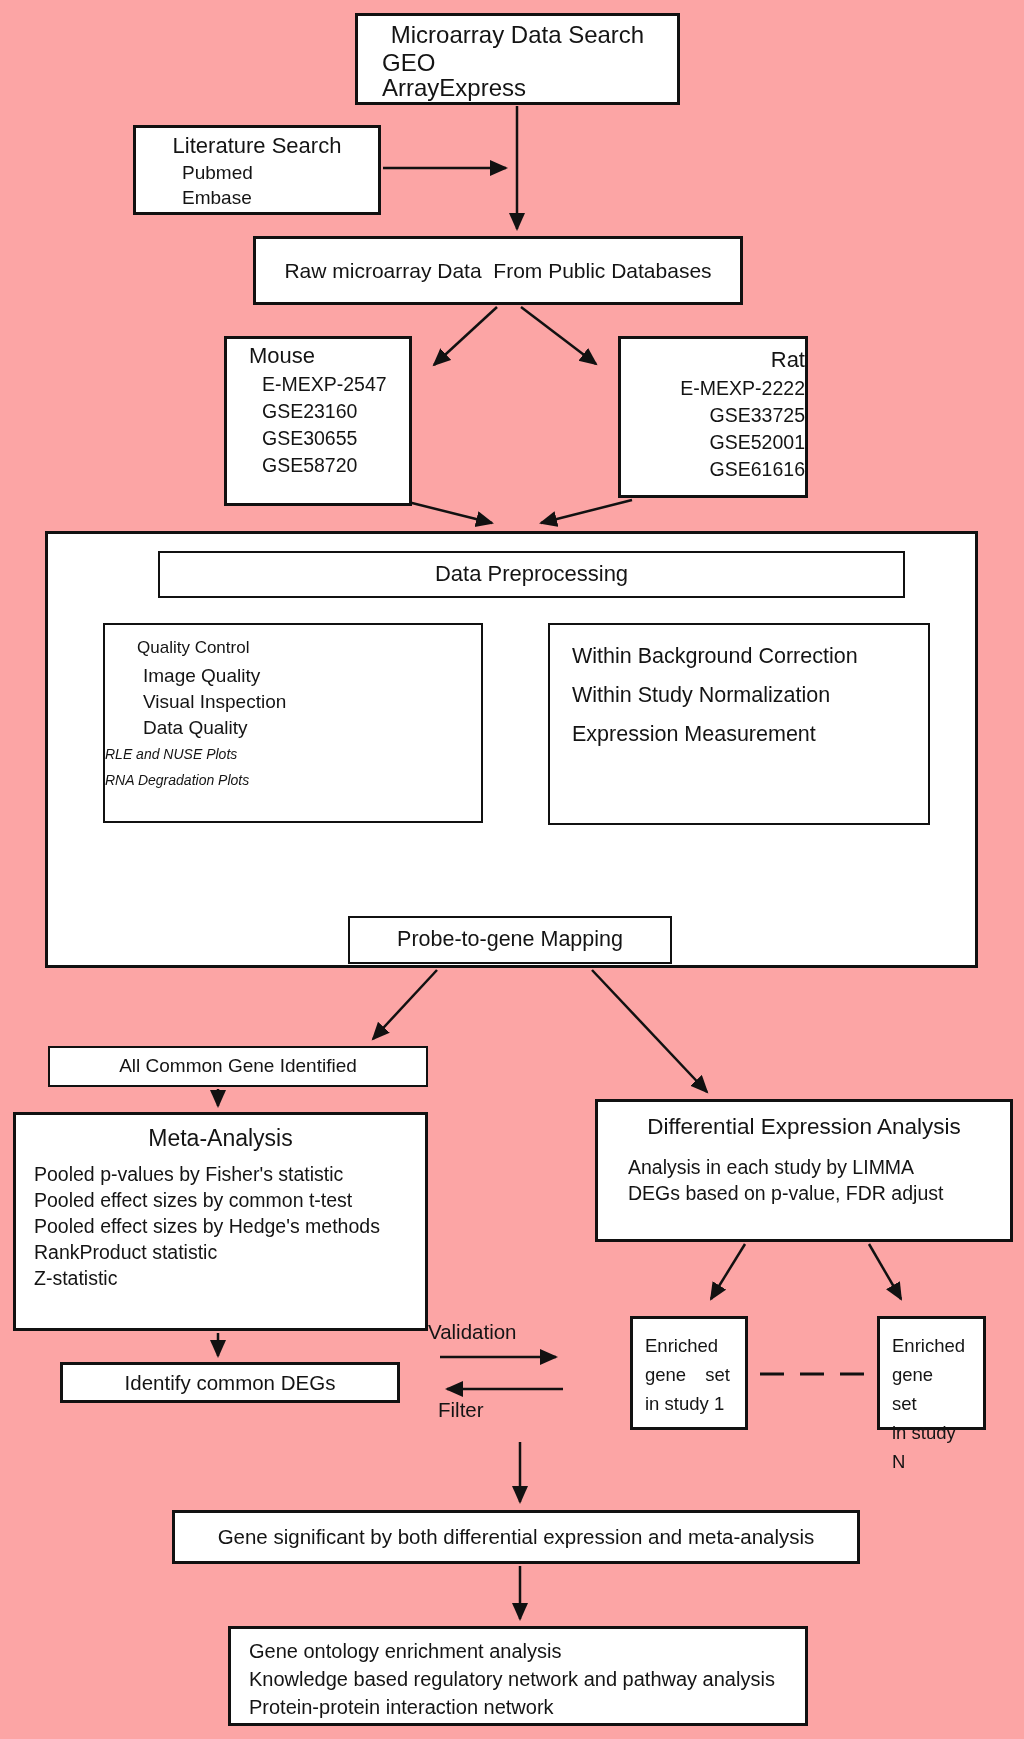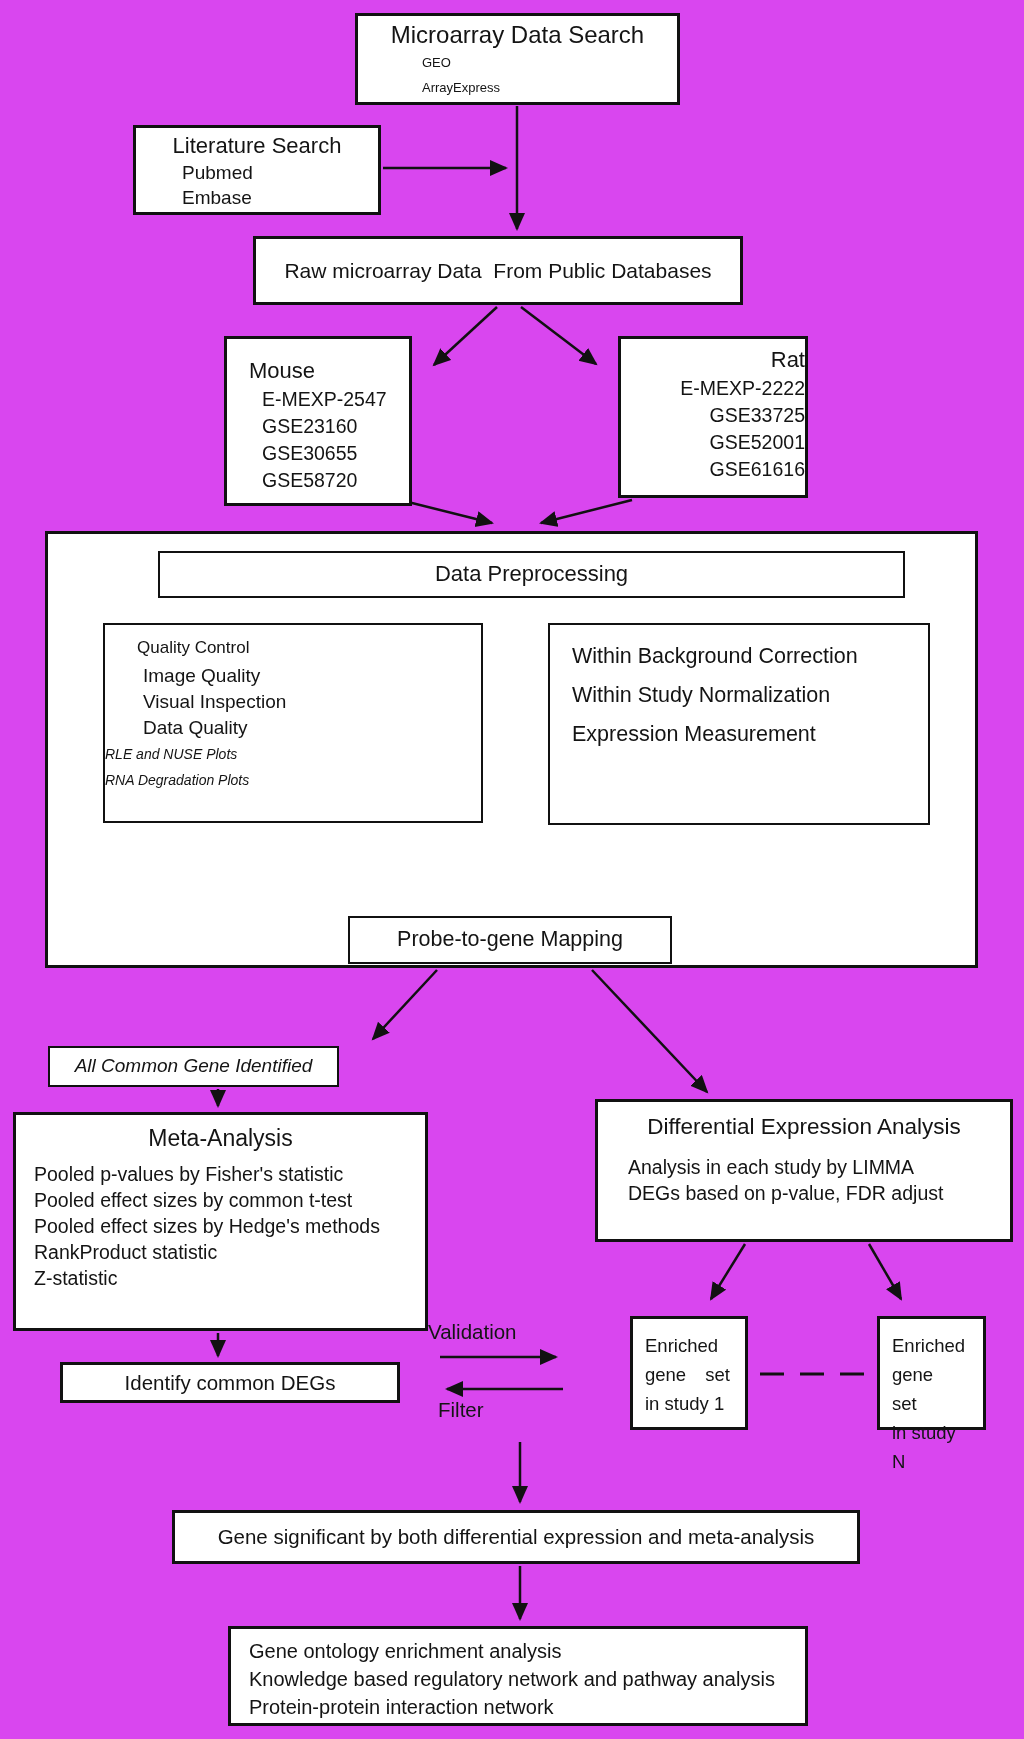--- a/index.html
+++ b/index.html
@@ -1,48 +1,48 @@
 <!DOCTYPE html>
 <html><head>
 <meta charset="utf-8">
 <style>
   html,body{margin:0;padding:0;background:#ffffff;}
-  #canvas{position:relative;width:1024px;height:1739px;background:#d946ef;
+  #canvas{position:relative;width:1024px;height:1739px;background:#fca5a5;
           font-family:"Liberation Sans",sans-serif;color:#141414;overflow:hidden;}
   #arrows{position:absolute;left:0;top:0;width:1024px;height:1739px;z-index:0;}
   .box{position:absolute;border:3px solid #111;background:#fff;box-sizing:border-box;z-index:1;}
   .thin{border-width:2px;}
   .med{border-width:2.5px;}
   .title{font-size:24px;}
   .ctr{text-align:center;}
   
   #microarray{left:355px;top:13px;width:325px;height:92px;padding-top:4px;}
   #microarray .title{font-size:24px;line-height:30px;}
-  #microarray .ln{font-size:13px;line-height:25px;padding-left:64px;}
+  #microarray .ln{font-size:24px;line-height:25px;padding-left:24px;}
   #literature{left:133px;top:125px;width:248px;height:90px;padding-top:4px;}
   #literature .title{font-size:22px;line-height:28px;}
   #literature .ln{font-size:19px;line-height:25px;padding-left:46px;}
   #rawbox{left:253px;top:236px;width:490px;height:69px;}
   #rawbox .title{font-size:21px;line-height:63px;white-space:pre-wrap;}
-  #mouse{left:224px;top:336px;width:188px;height:170px;padding-top:17px;}
+  #mouse{left:224px;top:336px;width:188px;height:170px;padding-top:2px;}
   #rat{left:618px;top:336px;width:190px;height:162px;padding-top:6px;text-align:right;}
   .species .title{font-size:22px;line-height:30px;padding-left:22px;}
   .species .ln{font-size:19.5px;line-height:27px;padding-left:35px;}
   #prepouter{left:45px;top:531px;width:933px;height:437px;}
   #prepheader{left:158px;top:551px;width:747px;height:47px;}
   #prepheader .title{font-size:22px;line-height:42px;}
   #qc{left:103px;top:623px;width:380px;height:200px;padding-top:8px;}
   #qc .title{font-size:17px;line-height:30px;padding-left:32px;}
   #qc .ln{font-size:19px;line-height:26px;padding-left:38px;}
   #qc .sub{font-size:14px;line-height:26px;font-style:italic;}
   #within{left:548px;top:623px;width:382px;height:202px;padding-top:12px;}
   #within .ln{font-size:21.5px;line-height:39px;padding-left:22px;}
   #probe{left:348px;top:916px;width:324px;height:48px;}
   #probe .title{font-size:21.5px;line-height:42px;}
-  #allcommon{left:48px;top:1046px;width:291px;height:41px;font-style:italic;}
+  #allcommon{left:48px;top:1046px;width:380px;height:41px;}
   #allcommon .title{font-size:19px;line-height:36px;}
   #meta{left:13px;top:1112px;width:415px;height:219px;}
   #meta .title{font-size:23px;line-height:30px;margin-top:8px;}
   #meta .lines{margin-top:8px;}
   #meta .ln{font-size:19.5px;line-height:26px;padding-left:18px;}
   #dea{left:595px;top:1099px;width:418px;height:143px;}
   #dea .title{font-size:22.5px;line-height:30px;margin-top:10px;}
   #dea .lines{margin-top:12px;}
   #dea .ln{font-size:19.5px;line-height:26px;padding-left:30px;}
   #identify{left:60px;top:1362px;width:340px;height:41px;}

